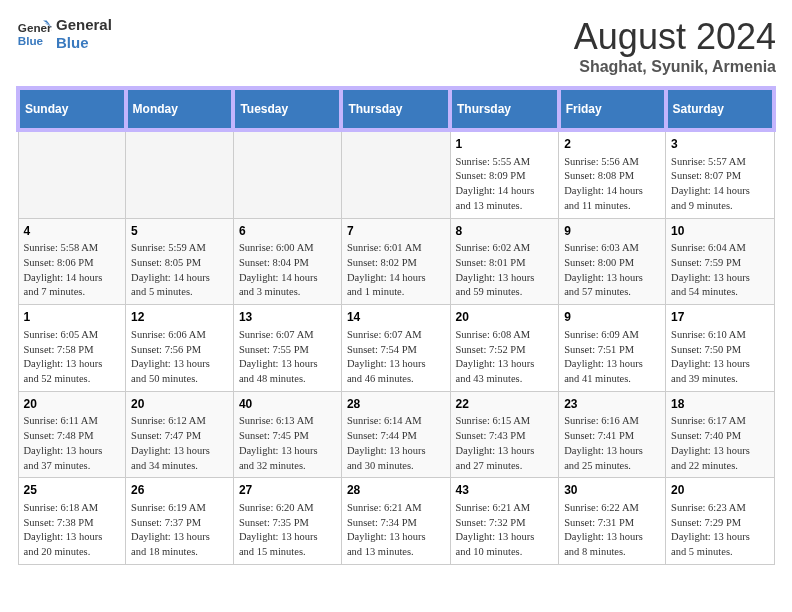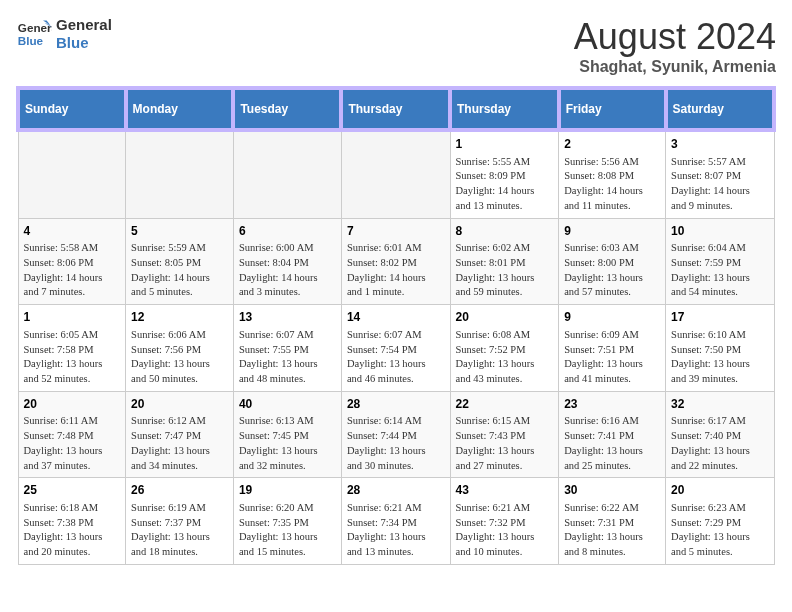--- a/index.html
+++ b/index.html
@@ -217,35 +217,35 @@
         </td>
         <td>
           <span class="day-num">22</span>
           <div class="day-info">Sunrise: 6:15 AM<br>Sunset: 7:43 PM<br>Daylight: 13 hours<br>and 27 minutes.</div>
         </td>
         <td>
           <span class="day-num">23</span>
           <div class="day-info">Sunrise: 6:16 AM<br>Sunset: 7:41 PM<br>Daylight: 13 hours<br>and 25 minutes.</div>
         </td>
         <td>
-          <span class="day-num">32</span>
+          <span class="day-num">18</span>
           <div class="day-info">Sunrise: 6:17 AM<br>Sunset: 7:40 PM<br>Daylight: 13 hours<br>and 22 minutes.</div>
         </td>
       </tr>
       <tr>
         <td>
           <span class="day-num">25</span>
           <div class="day-info">Sunrise: 6:18 AM<br>Sunset: 7:38 PM<br>Daylight: 13 hours<br>and 20 minutes.</div>
         </td>
         <td>
           <span class="day-num">26</span>
           <div class="day-info">Sunrise: 6:19 AM<br>Sunset: 7:37 PM<br>Daylight: 13 hours<br>and 18 minutes.</div>
         </td>
         <td>
-          <span class="day-num">19</span>
+          <span class="day-num">27</span>
           <div class="day-info">Sunrise: 6:20 AM<br>Sunset: 7:35 PM<br>Daylight: 13 hours<br>and 15 minutes.</div>
         </td>
         <td>
           <span class="day-num">28</span>
           <div class="day-info">Sunrise: 6:21 AM<br>Sunset: 7:34 PM<br>Daylight: 13 hours<br>and 13 minutes.</div>
         </td>
         <td>
           <span class="day-num">43</span>
           <div class="day-info">Sunrise: 6:21 AM<br>Sunset: 7:32 PM<br>Daylight: 13 hours<br>and 10 minutes.</div>
         </td>

